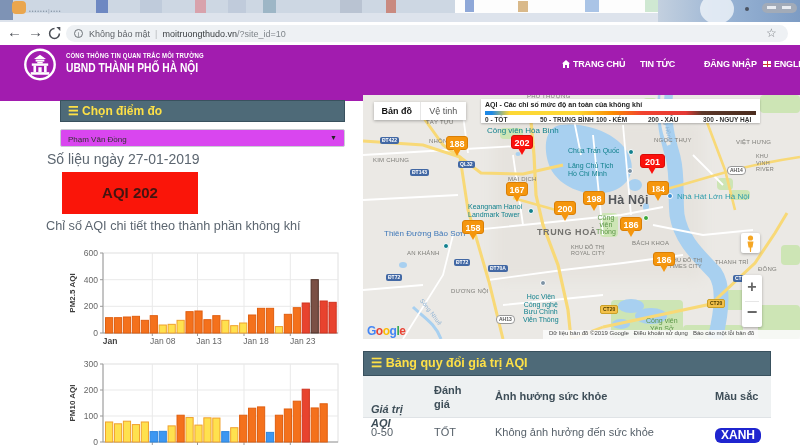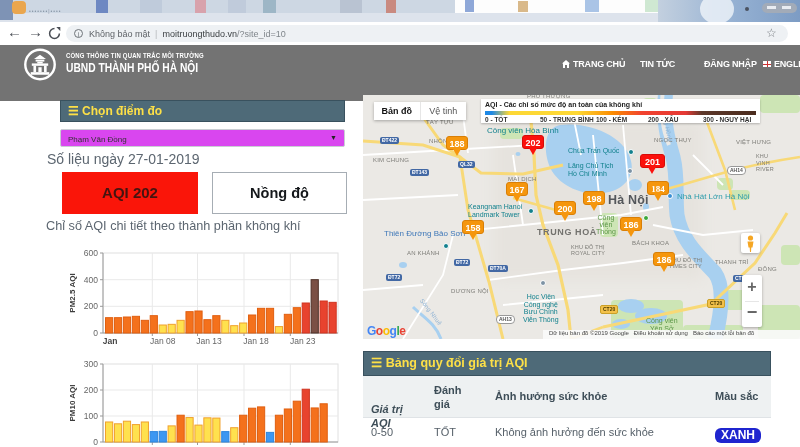--- a/index.html
+++ b/index.html
@@ -6,21 +6,21 @@
  font-family:"Liberation Sans",sans-serif;}
 .abs{position:absolute;}
 #stage{position:relative;width:800px;height:447px;}
 
 #tabstrip{left:0;top:0;width:800px;height:22px;background:#cdd7e3;}
 #tabstrip .lower{left:0;top:13px;width:800px;height:9px;background:#dde3ec;}
 #toolbar{left:0;top:22px;width:800px;height:23px;background:#fff;}
 .tbico{color:#4a4e55;font-size:13px;line-height:13px;font-weight:bold;}
 #urlpill{left:66px;top:3px;width:722px;height:17px;border-radius:9px;background:#eef1f4;}
 
-#bluehdr{left:0;top:45px;width:800px;height:56px;background:#737373;}
+#bluehdr{left:0;top:45px;width:800px;height:56px;background:#a21caf;}
 .nav{color:#fff;font-weight:bold;font-size:9px;letter-spacing:-.2px;}
 
 .slate{background:#4e6a78;color:#fde047;font-weight:bold;font-size:12px;box-shadow:inset 0 0 0 1px rgba(20,35,45,.35);}
 #selbox{left:60px;top:129px;width:285px;height:18px;background:#d946ef;border:1px solid #c9ced3;border-radius:2px;}
 .gtxt{color:#5c6670;}
 #btnred{left:62px;top:172px;width:136px;height:42px;background:#fa1509;color:#451410;
  font-weight:bold;font-size:15px;text-align:center;line-height:42px;}
 #btnwhite{left:212px;top:172px;width:135px;height:42px;background:#fff;border:1px solid #a6adb4;
  color:#15181b;font-weight:bold;font-size:14.5px;text-align:center;line-height:40px;}
 
@@ -111,21 +111,20 @@
       <div class="abs" style="left:766.5px;top:16px;width:1px;height:6px;background:#c33;"></div>
       <div class="abs nav" style="left:774px;top:14px;">ENGLI</div>
     </div>
     <div class="abs slate" style="left:60px;top:100px;width:285px;height:22px;line-height:22px;"><span style="margin-left:8px;">☰&nbsp;Chọn điểm đo</span></div>
     <div id="selbox" class="abs">
       <span style="position:absolute;left:7px;top:5px;font-size:8px;color:#333;">Phạm Văn Đồng</span>
       <span style="position:absolute;right:7px;top:4px;font-size:7px;color:#222;">▼</span>
     </div>
     <div class="abs gtxt" style="left:47px;top:151px;font-size:14px;">Số liệu ngày 27-01-2019</div>
     <div id="btnred" class="abs">AQI 202</div>
-    <div id="btnwhite" class="abs">Nồng độ</div>
     <div class="abs gtxt" style="left:46px;top:219px;font-size:12.7px;">Chỉ số AQI chi tiết theo thành phần không khí</div>
     <svg class="abs" style="left:58px;top:243px" width="287" height="103" viewBox="0 0 287 103">
       <rect x="45" y="10" width="235" height="80" fill="#fff" stroke="#e0e0e0" stroke-width="1"></rect>
       <text x="40" y="93.0" font-size="8.5" fill="#666" text-anchor="end">0</text>
       <line x1="42" y1="90.0" x2="45" y2="90.0" stroke="#999" stroke-width="1"></line>
       <line x1="45" y1="63.3" x2="280" y2="63.3" stroke="#e9e9e9" stroke-width="1"></line>
       <text x="40" y="66.3" font-size="8.5" fill="#666" text-anchor="end">200</text>
       <line x1="42" y1="63.3" x2="45" y2="63.3" stroke="#999" stroke-width="1"></line>
       <line x1="45" y1="36.7" x2="280" y2="36.7" stroke="#e9e9e9" stroke-width="1"></line>
       <text x="40" y="39.7" font-size="8.5" fill="#666" text-anchor="end">400</text>
@@ -321,21 +320,21 @@
       <div class="badge" style="left:125px;top:170px;">ĐT70A</div>
       <div class="badgew" style="left:133px;top:220px;">AH13</div>
       <div class="badgey" style="left:237px;top:210px;">CT20</div>
       <div class="badgey" style="left:344px;top:204px;">CT20</div>
       <div class="badgew" style="left:364px;top:71px;">AH14</div>
       <div class="badge" style="left:370px;top:180px;">CT1B</div>
       <div class="mk mko" style="left:83px;top:41px;width:22px;">
         <span class="bx">188</span>
         <span class="tail"></span>
       </div>
-      <div class="mk mkr" style="left:159px;top:40px;width:22px;">
+      <div class="mk mkr" style="left:148px;top:40px;width:22px;">
         <span class="bx">202</span>
         <span class="tail"></span>
       </div>
       <div class="mk mko" style="left:143px;top:87px;width:22px;">
         <span class="bx">167</span>
         <span class="tail"></span>
       </div>
       <div class="mk mkr" style="left:277px;top:59px;width:25px;">
         <span class="bx">201</span>
         <span class="tail"></span>

